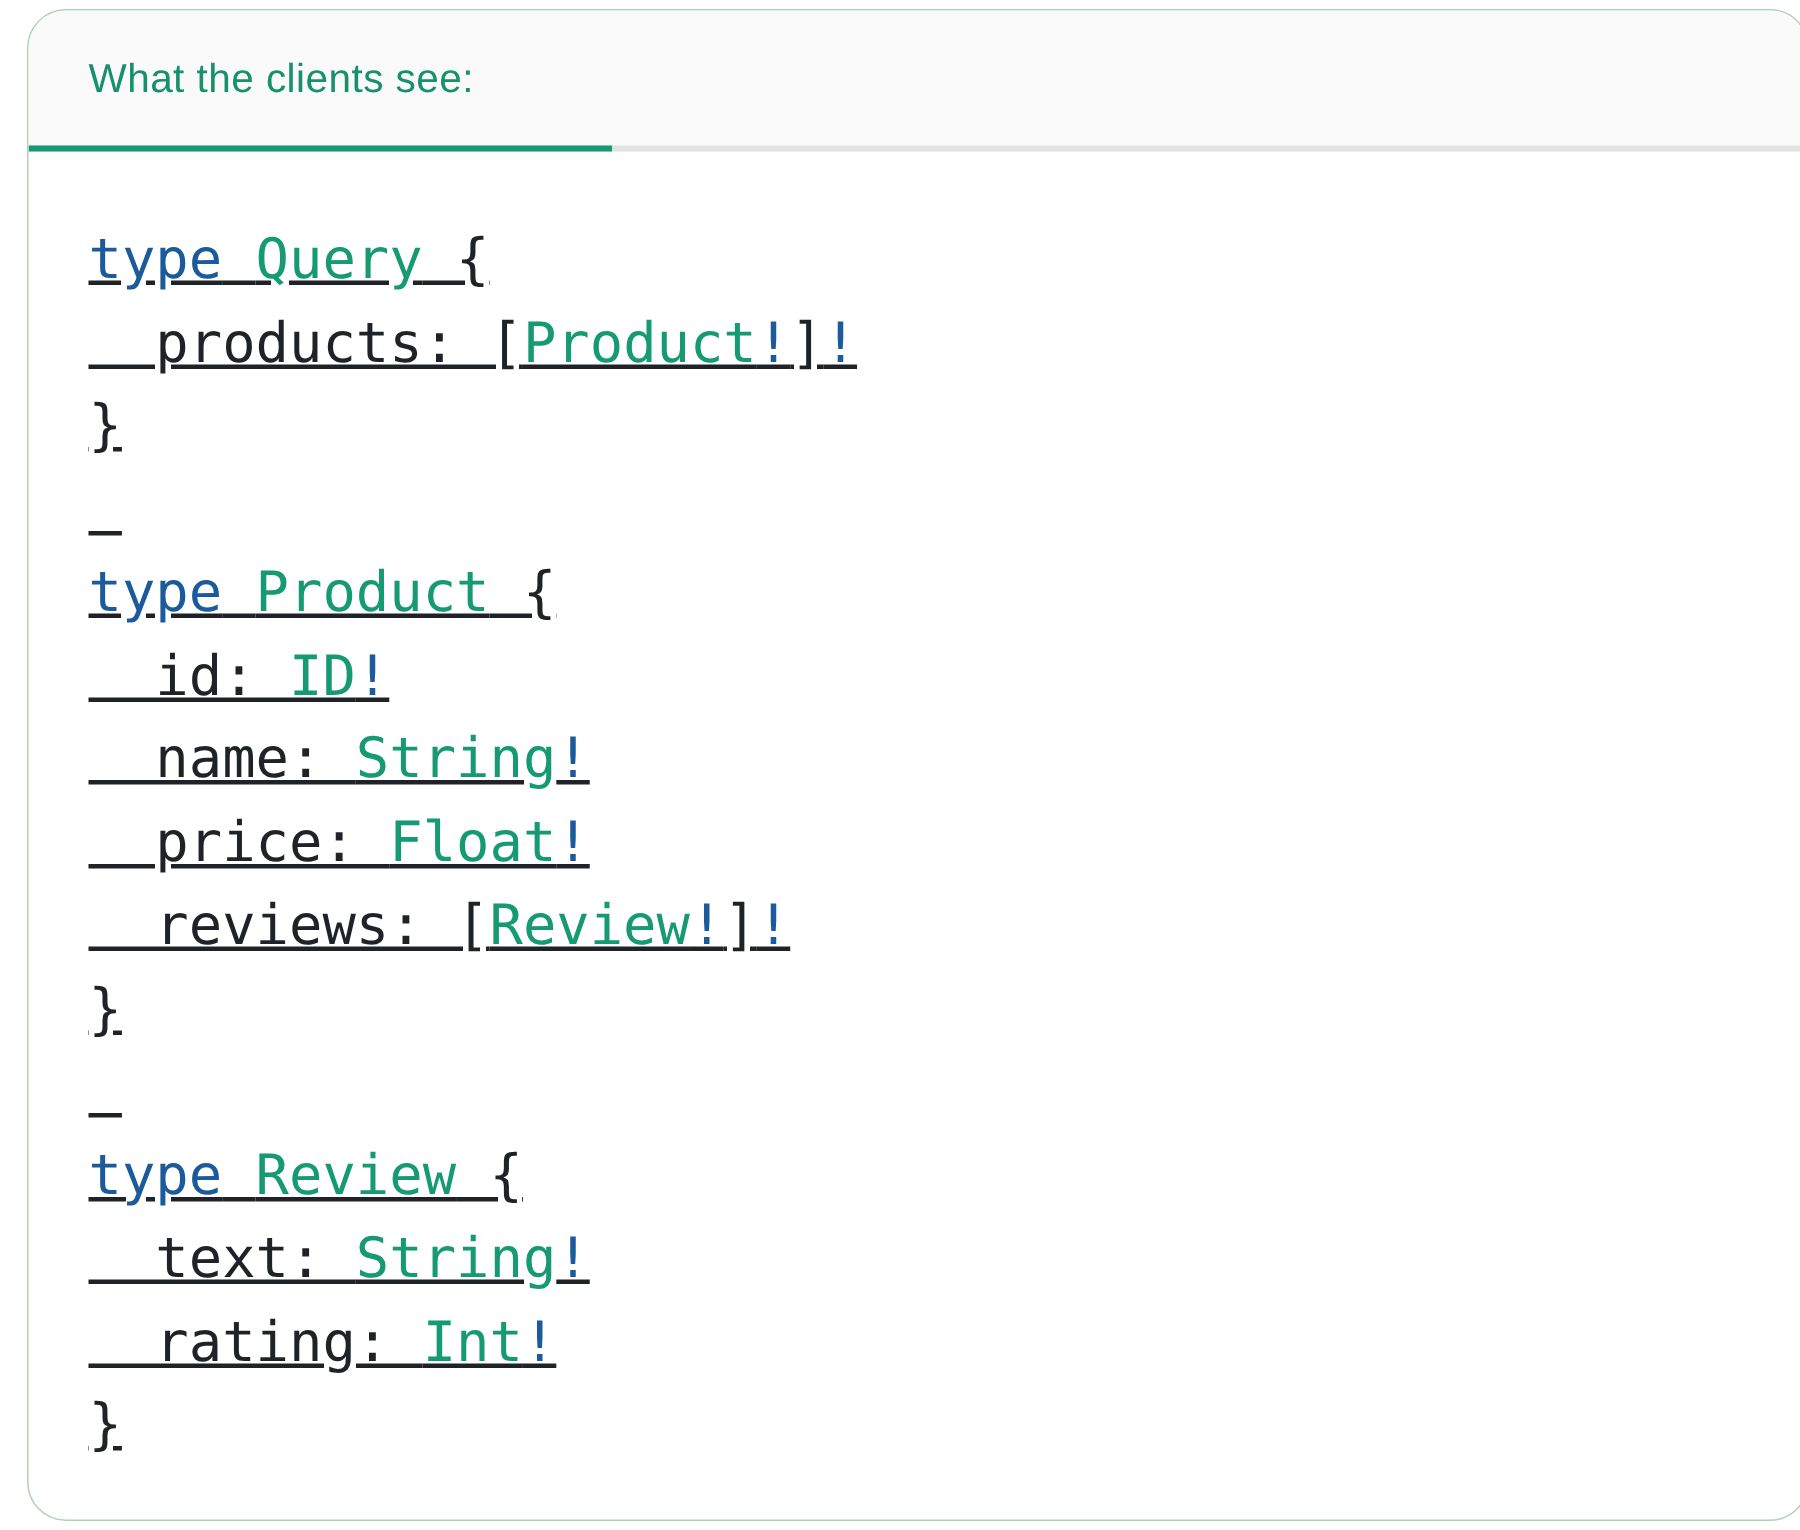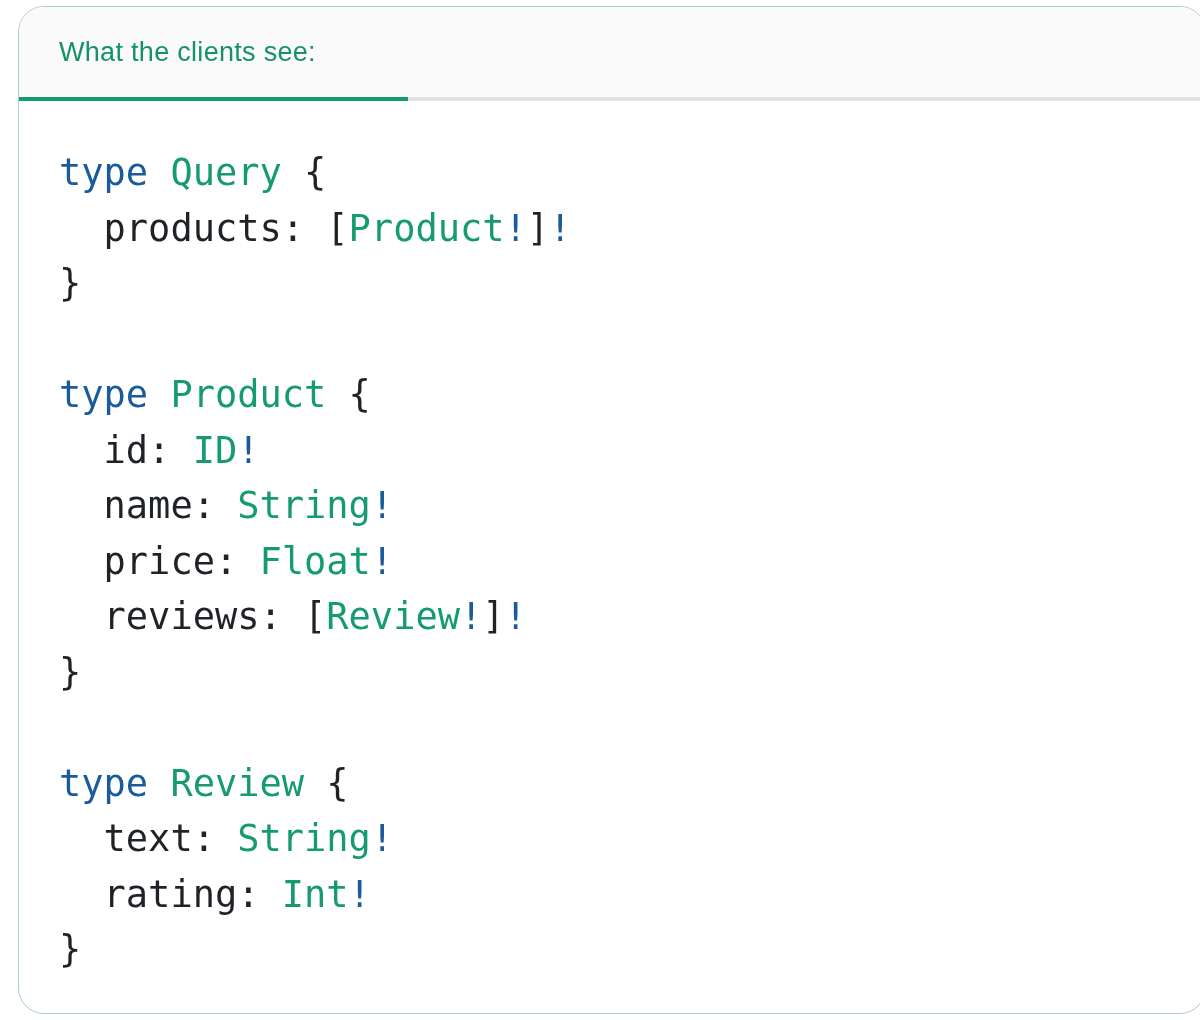--- a/index.html
+++ b/index.html
@@ -52,21 +52,21 @@
   }
   .code {
     margin: 0;
     padding: 44px 40px 40px 40px;
     font-family: "DejaVu Sans Mono", "Liberation Mono", monospace;
     font-size: 37px;
     line-height: 55.5px;
     white-space: pre;
     color: var(--plain, #1f2328);
   }
-  .code-line { min-height: 55.5px; }
+  .code-line { min-height: 55.5px; text-decoration: underline; }
   .tok-plain     { color: var(--plain, #1f2328); }
   .tok-keyword   { color: var(--keyword, #1b5a9b); }
   .tok-type_name { color: var(--type-name, #169a72); }
 </style>
 </head>
 <body>
 
 <div class="card">
   <div class="card-header">
     <span class="tab-label">What the clients see:</span>

